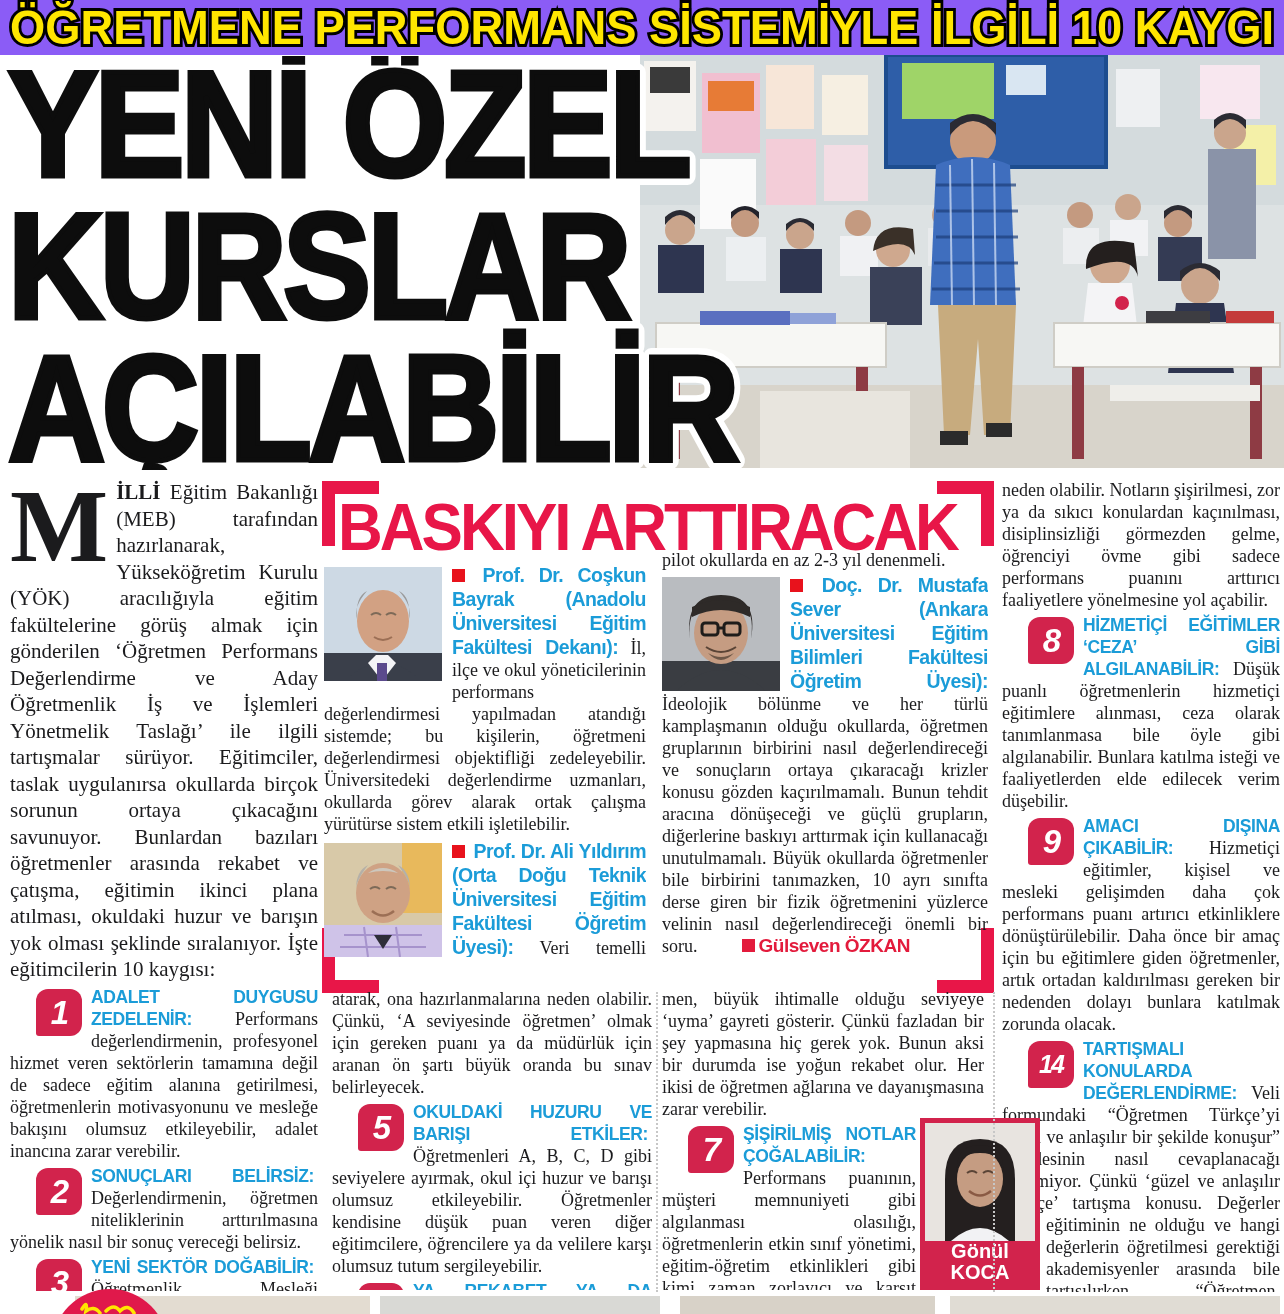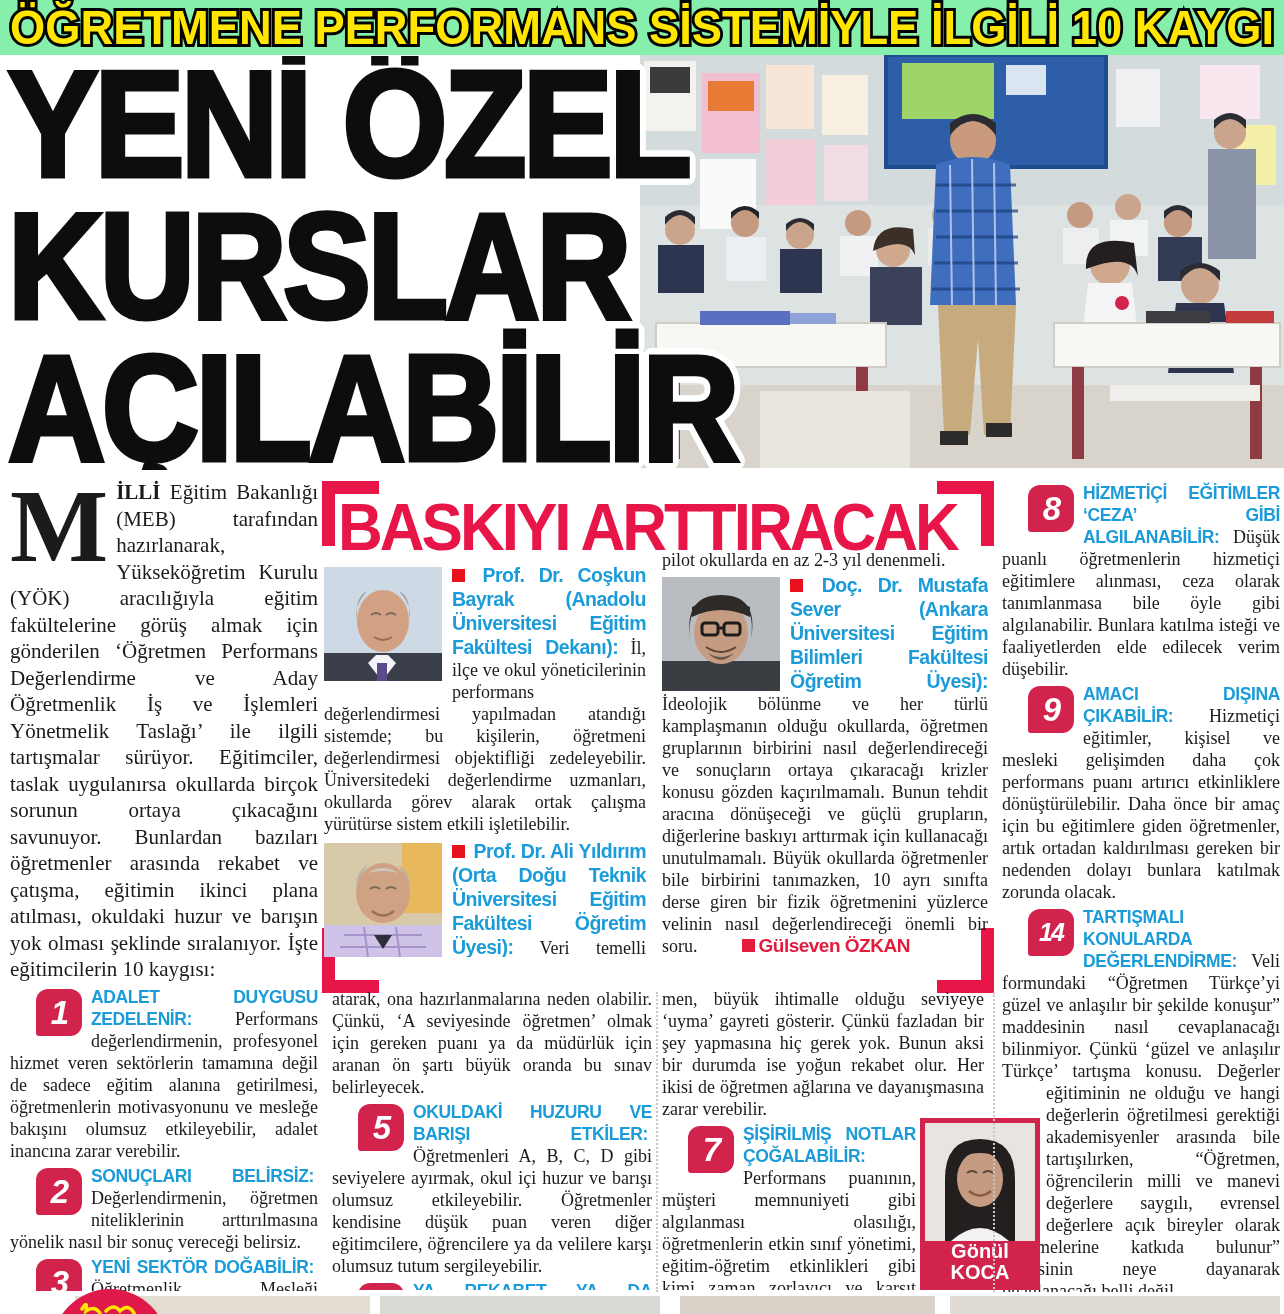--- a/index.html
+++ b/index.html
@@ -1,20 +1,20 @@
 <!DOCTYPE html>
 <html lang="tr"><head>
 <meta charset="utf-8">
 <style>
   html,body{margin:0;padding:0;background:#ffffff;}
   #page{position:relative;width:1284px;height:1314px;background:#fff;overflow:hidden;
         font-family:"Liberation Serif", serif;color:#1b1b1d;}
 
   
-  .banner{position:absolute;left:0;top:0;width:1284px;height:55px;background:#86efac;}
+  .banner{position:absolute;left:0;top:0;width:1284px;height:55px;background:#8b5cf6;}
   .banner svg{display:block;width:100%;height:100%;}
   .banner text{font-family:"Liberation Sans",sans-serif;font-weight:bold;}
 
   
   .photo-wrap{position:absolute;left:640px;top:55px;width:644px;height:413px;overflow:hidden;}
   .headline-wrap{position:absolute;left:0;top:56px;width:790px;height:414px;}
   .headline-wrap svg{display:block;width:100%;height:100%;}
   .headline-wrap text{font-family:"Liberation Sans",sans-serif;font-weight:bold;letter-spacing:-4px;}
 
   
@@ -342,20 +342,21 @@
     <p class="cont">men, büyük ihtimalle olduğu seviyeye ‘uyma’ gayreti gösterir. Çünkü fazladan bir şey yapmasına hiç gerek yok. Bunun aksi bir durumda ise yoğun rekabet olur. Her ikisi de öğretmen ağlarına ve dayanışmasına zarar verebilir.</p>
     <div class="item">
       <span class="spacer-r"></span>
       <span class="badge">7</span>
       <span class="ttl">ŞİŞİRİLMİŞ NOTLAR ÇOĞALABİLİR:</span>
       <span class="btxt">Performans puanının, müşteri memnuniyeti gibi algılanması olasılığı, öğretmenlerin etkin sınıf yönetimi, eğitim-öğretim etkinlikleri gibi kimi zaman zorlayıcı ve karşıt duruş gerektiren davranışlardan uzaklaşmasına</span>
     </div>
   </div>
 
   <div class="col" style="left:1002px;top:479px;width:278px;height:813px;">
+    <p class="cont">neden olabilir. Notların şişirilmesi, zor ya da sıkıcı konulardan kaçınılması, disiplinsizliği görmezden gelme, öğrenciyi övme gibi sadece performans puanını arttırıcı faaliyetlere yönelmesine yol açabilir.</p>
     <div class="item">
       <span class="badge">8</span>
       <span class="ttl">HİZMETİÇİ EĞİTİMLER ‘CEZA’ GİBİ ALGILANABİLİR:</span>
       <span class="btxt">Düşük puanlı öğretmenlerin hizmetiçi eğitimlere alınması, ceza olarak tanımlanmasa bile öyle gibi algılanabilir. Bunlara katılma isteği ve faaliyetlerden elde edilecek verim düşebilir.</span>
     </div>
     <div class="item">
       <span class="badge">9</span>
       <span class="ttl">AMACI DIŞINA ÇIKABİLİR:</span>
       <span class="btxt">Hizmetiçi eğitimler, kişisel ve mesleki gelişimden daha çok performans puanı artırıcı etkinliklere dönüştürülebilir. Daha önce bir amaç için bu eğitimlere giden öğretmenler, artık ortadan kaldırılması gereken bir nedenden dolayı bunlara katılmak zorunda olacak.</span>
     </div>

